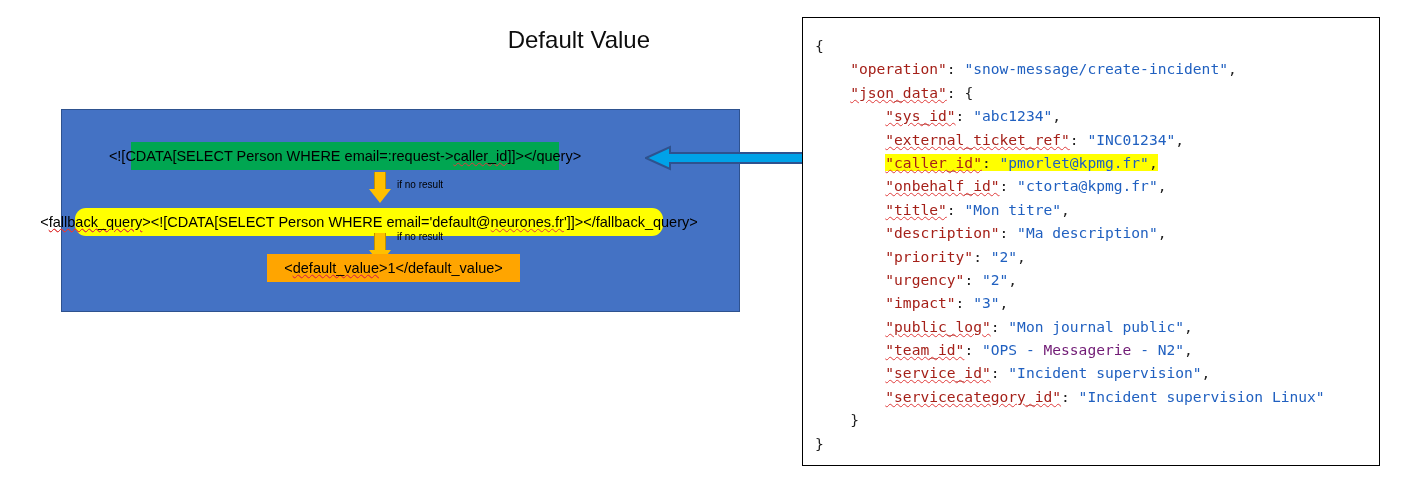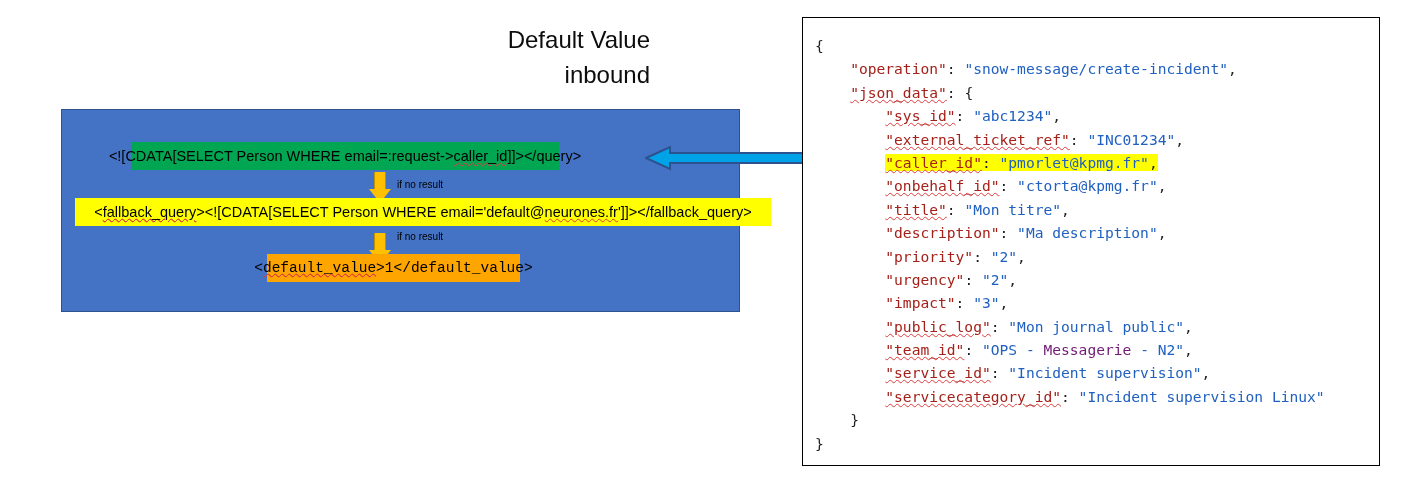--- a/index.html
+++ b/index.html
@@ -56,24 +56,25 @@
 
   #box-query {
     left: 131px;
     top: 142px;
     width: 428px;
     height: 28px;
     background: #00A651;
   }
   #box-fallback {
     left: 75px;
-    top: 198px;
-    width: 696px;
+    top: 208px;
+    width: 588px;
     height: 28px;
     background: #FFFF00;
+    border-radius: 11px;
   }
   #box-default {
     left: 267px;
     top: 254px;
     width: 253px;
     height: 28px;
     background: #FFA500;
   }
 
   
@@ -174,21 +175,20 @@
     text-decoration-style: wavy;
     text-decoration-thickness: 1px;
     text-underline-offset: 1px;
   }
 </style>
 </head>
 <body>
 
 <div id="diagram-title">
   <span class="line">Default Value</span>
-  <span class="line">inbound</span>
 </div>
 
 <div id="flow-panel" style="background: rgb(68, 114, 196);"></div>
 
 <div class="flow-box" id="box-query" style="background: rgb(0, 166, 81);">
   <span>&lt;![CDATA[SELECT Person WHERE email=:request-&gt;<span class="sq">caller_id</span>]]&gt;&lt;/query&gt;</span>
 </div>
 
 <div class="down-arrow" id="arrow1">
   <div class="shaft" style="background: rgb(255, 192, 0);"></div>
@@ -199,21 +199,21 @@
 <div class="flow-box" id="box-fallback" style="background: rgb(255, 255, 0);">
   <span>&lt;<span class="sq"><span class="sq">fallback_query</span></span>&gt;&lt;![CDATA[SELECT Person WHERE email='default@<span class="sq">neurones.fr</span>']]&gt;&lt;/fallback_query&gt;</span>
 </div>
 
 <div class="down-arrow" id="arrow2">
   <div class="shaft" style="background: rgb(255, 192, 0);"></div>
   <div class="head" style="border-top-color: rgb(255, 192, 0);"></div>
 </div>
 <div class="arrow-label" id="label2">if no result</div>
 
-<div class="flow-box" id="box-default" style="background: rgb(255, 165, 0); font-family: Liberation Mono, monospace;">
+<div class="flow-box" id="box-default" style="background: rgb(255, 165, 0);">
   <span>&lt;<span class="sq"><span class="sq">default_value</span></span>&gt;1&lt;/default_value&gt;</span>
 </div>
 
 <svg id="connector-arrow" viewBox="0 0 235 26">
   <polygon points="1,13 25,2 25,8 234,8 234,18 25,18 25,24" fill="#00A2E8" stroke="#2E528F" stroke-width="2" stroke-linejoin="miter"></polygon>
 </svg>
 
 <div id="json-panel">
   <div id="json-code"><div class="jwrap"><span class="p"></span><span><span class="p">{</span></span></div><div class="jwrap"><span class="p">    </span><span><span class="k">"operation"</span><span class="p">: </span><span class="v">"snow-message/create-incident"</span><span class="p">,</span></span></div><div class="jwrap"><span class="p">    </span><span><span class="ku">"json_data"</span><span class="p">: {</span></span></div><div class="jwrap"><span class="p">        </span><span><span class="ku">"sys_id"</span><span class="p">: </span><span class="v">"abc1234"</span><span class="p">,</span></span></div><div class="jwrap"><span class="p">        </span><span><span class="ku">"external_ticket_ref"</span><span class="p">: </span><span class="v">"INC01234"</span><span class="p">,</span></span></div><div class="jwrap"><span class="p">        </span><span style="background: rgb(255, 255, 0);"><span class="ku">"caller_id"</span><span class="p">: </span><span class="v">"pmorlet@kpmg.fr"</span><span class="p">,</span></span></div><div class="jwrap"><span class="p">        </span><span><span class="ku">"onbehalf_id"</span><span class="p">: </span><span class="v">"ctorta@kpmg.fr"</span><span class="p">,</span></span></div><div class="jwrap"><span class="p">        </span><span><span class="ku">"title"</span><span class="p">: </span><span class="v">"Mon titre"</span><span class="p">,</span></span></div><div class="jwrap"><span class="p">        </span><span><span class="k">"description"</span><span class="p">: </span><span class="v">"Ma description"</span><span class="p">,</span></span></div><div class="jwrap"><span class="p">        </span><span><span class="k">"priority"</span><span class="p">: </span><span class="v">"2"</span><span class="p">,</span></span></div><div class="jwrap"><span class="p">        </span><span><span class="k">"urgency"</span><span class="p">: </span><span class="v">"2"</span><span class="p">,</span></span></div><div class="jwrap"><span class="p">        </span><span><span class="k">"impact"</span><span class="p">: </span><span class="v">"3"</span><span class="p">,</span></span></div><div class="jwrap"><span class="p">        </span><span><span class="ku">"public_log"</span><span class="p">: </span><span class="v">"Mon journal public"</span><span class="p">,</span></span></div><div class="jwrap"><span class="p">        </span><span><span class="ku">"team_id"</span><span class="p">: </span><span class="v">"OPS - </span><span class="vu">Messagerie</span><span class="v"> - N2"</span><span class="p">,</span></span></div><div class="jwrap"><span class="p">        </span><span><span class="ku">"service_id"</span><span class="p">: </span><span class="v">"Incident supervision"</span><span class="p">,</span></span></div><div class="jwrap"><span class="p">        </span><span><span class="ku">"servicecategory_id"</span><span class="p">: </span><span class="v">"Incident supervision Linux"</span></span></div><div class="jwrap"><span class="p">    </span><span><span class="p">}</span></span></div><div class="jwrap"><span class="p"></span><span><span class="p">}</span></span></div></div>
 </div>

